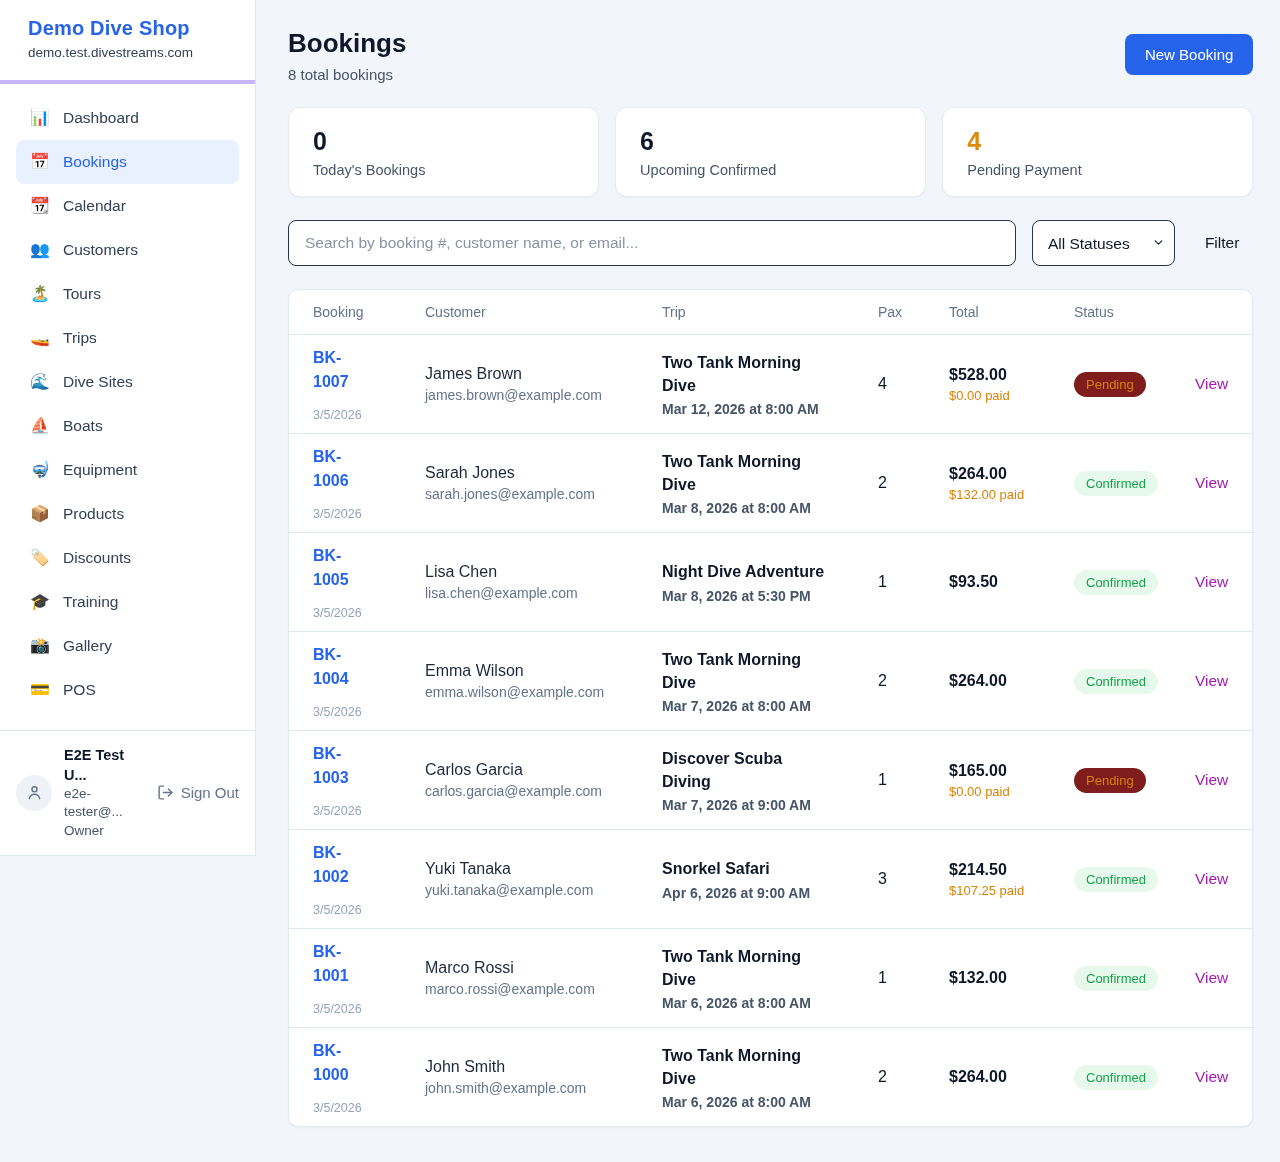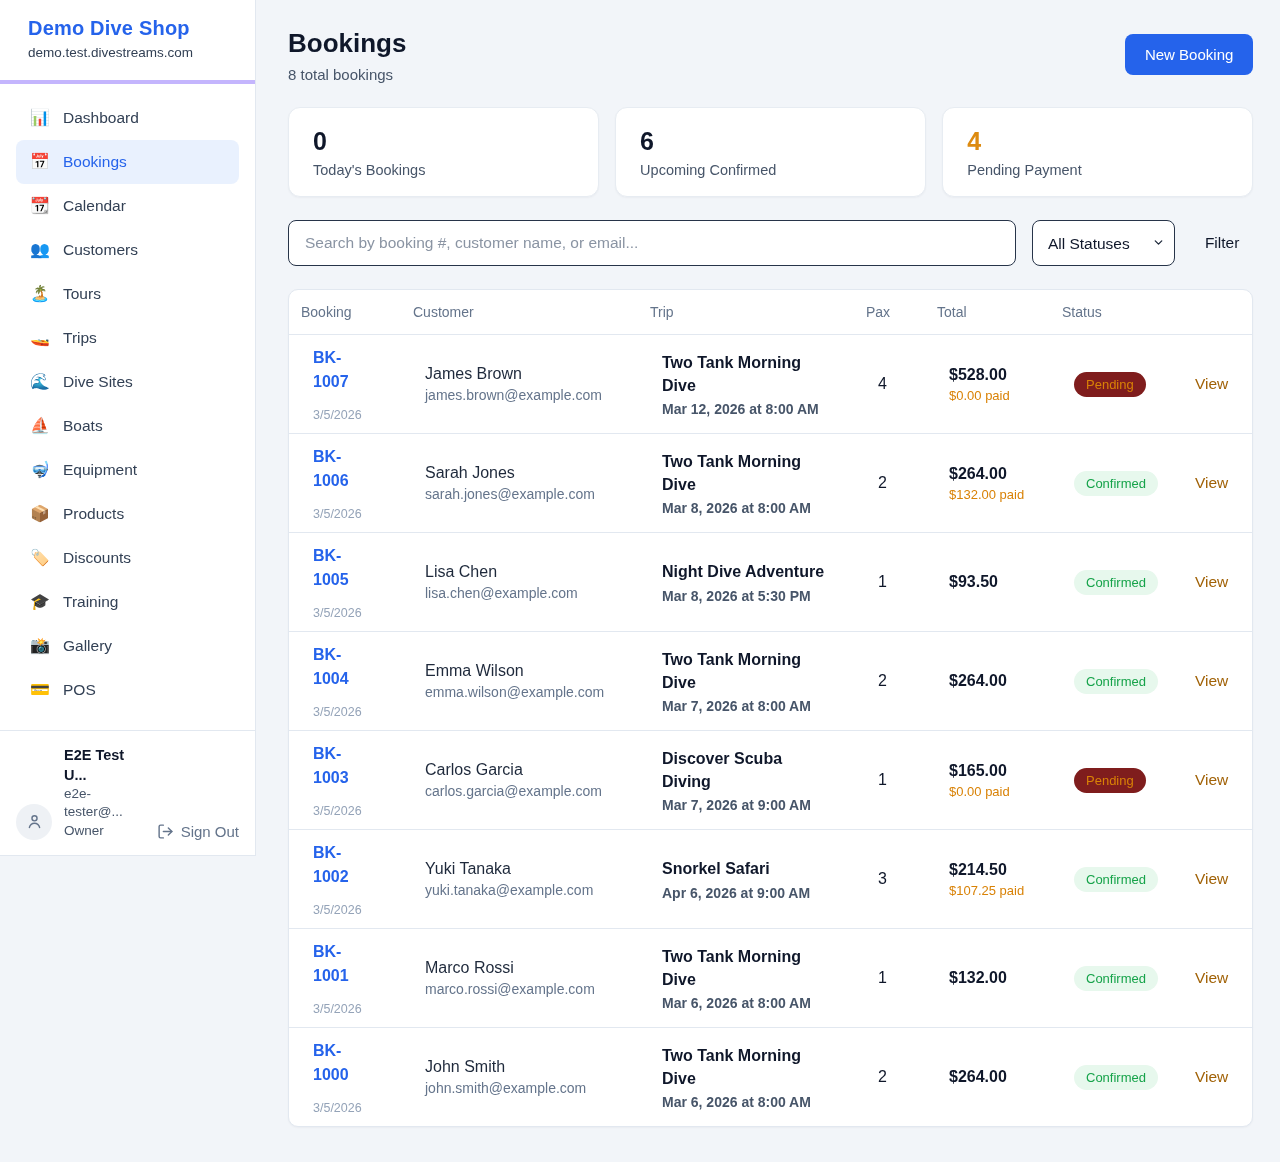--- a/index.html
+++ b/index.html
@@ -25,21 +25,21 @@
   .nav { padding:12px 16px 10px; }
   .nav-item {
     display:flex; align-items:center; gap:13px;
     height:44px; padding:0 14px; border-radius:8px;
     font-size:15.5px; color:#334155; text-decoration:none; cursor:pointer;
   }
   .nav-item.active { background:#e9f1fe; color:#2563eb; font-weight:500; }
   .nav-icon { width:20px; font-size:16px; line-height:1; text-align:center; }
   .sidebar-footer {
     border-top:1px solid #e2e8f0; margin-top:8px;
-    padding:15px 16px; display:flex; align-items:flex-end; gap:12px;
+    padding:15px 16px; display:flex; align-items:center; gap:12px;
   }
   .avatar {
     width:36px; height:36px; min-width:36px; border-radius:50%;
     background:#eef1f5; display:flex; align-items:center; justify-content:center;
   }
   .user-meta { line-height:1.35; }
   .user-name { font-size:14.5px; font-weight:bold; color:#0f172a; }
   .user-email, .user-role { font-size:13.5px; color:#475569; }
   .signout {
     margin-left:auto; display:flex; align-items:center; gap:7px;
@@ -83,21 +83,21 @@
     font-size:15.5px; font-weight:500; color:#0f172a; padding:8px 14px;
   }
   
   .table-card {
     margin-top:23px; background:#fff; border:1px solid #e2e8f0; border-radius:10px;
     box-shadow:0 1px 2px rgba(15,23,42,.04); overflow:hidden;
   }
   .tgrid {
     display:grid;
     grid-template-columns:112px 237px 216px 71px 125px 121px 1fr;
-    align-items:center; padding:0 12px;
+    align-items:center; padding:0 24px;
   }
   .thead { height:44px; }
   .th { font-size:14px; font-weight:500; color:#64748b; }
   .trow { border-top:1px solid #e2e8f0; min-height:99px; padding:4px 24px; }
   .bk-id {
     display:block; max-width:58px; font-size:16px; font-weight:bold; color:#2563eb;
     text-decoration:none; line-height:1.45; cursor:pointer;
   }
   .bk-date { margin-top:15px; font-size:12.5px; color:#94a3b8; }
   .cust-name { font-size:16px; color:#1e293b; }
@@ -106,21 +106,21 @@
   .trip-time { margin-top:4px; font-size:14px; color:#475569;font-weight:bold; }
   .cell-pax { font-size:16px; color:#0f172a; }
   .total-amt { font-size:16px; font-weight:bold; color:#0f172a; }
   .total-paid { margin-top:4px; font-size:13px; color:#d98206; max-width:82px; }
   .total-paid:empty { display:none; }
   .badge {
     display:inline-block; padding:5px 12px; border-radius:999px; font-size:13px; font-weight:500;
   }
   .badge-pending { background:#7f1d1d; color:#d98206; }
   .badge-confirmed { background:#e7f8ed; color:#16a34a; }
-  .view-link { font-size:15.5px; font-weight:500; color:#a16207; text-decoration:none; cursor:pointer; }
+  .view-link { font-size:15.5px; font-weight:500; color:#a21caf; text-decoration:none; cursor:pointer; }
 </style>
 </head>
 <body>
 
 <aside class="sidebar">
   <div class="sidebar-head">
     <div class="shop-name">Demo Dive Shop</div>
     <div class="shop-domain">demo.test.divestreams.com</div>
   </div>
   <nav class="nav" id="nav-list">

